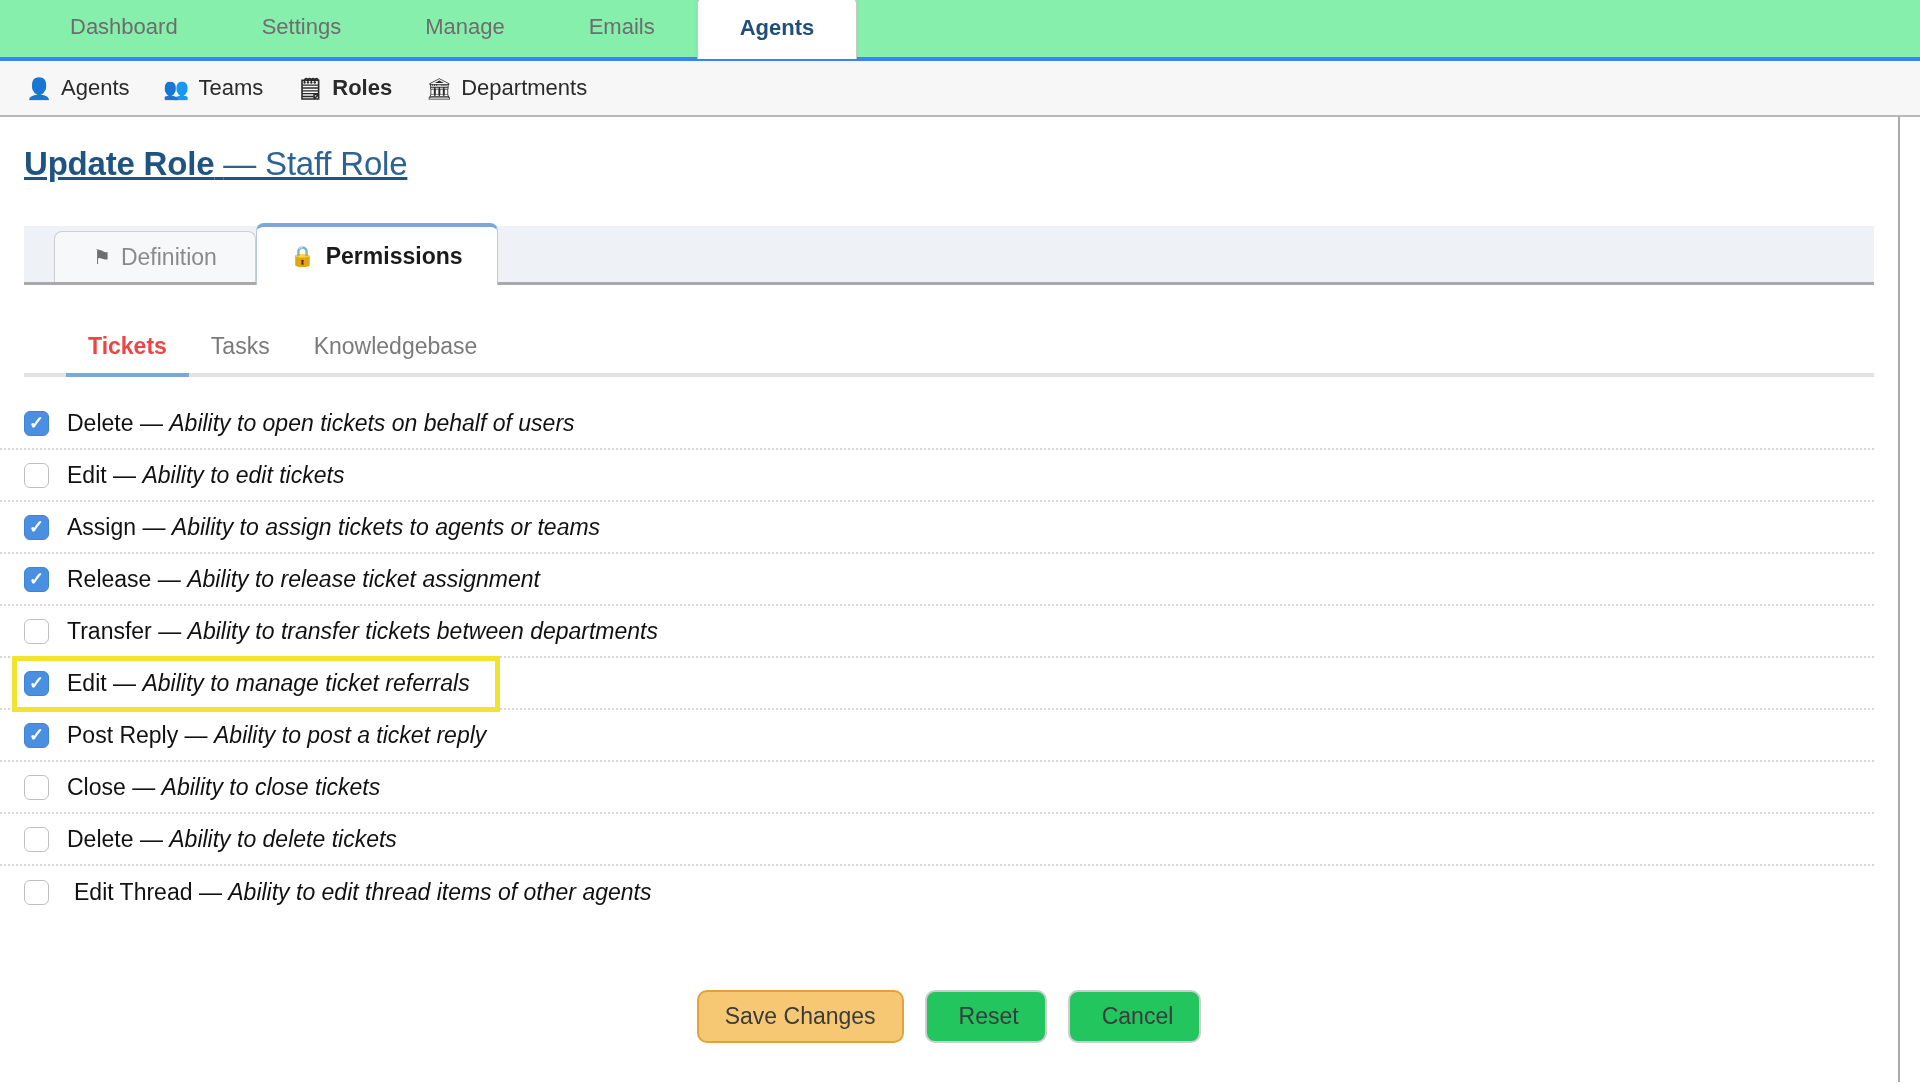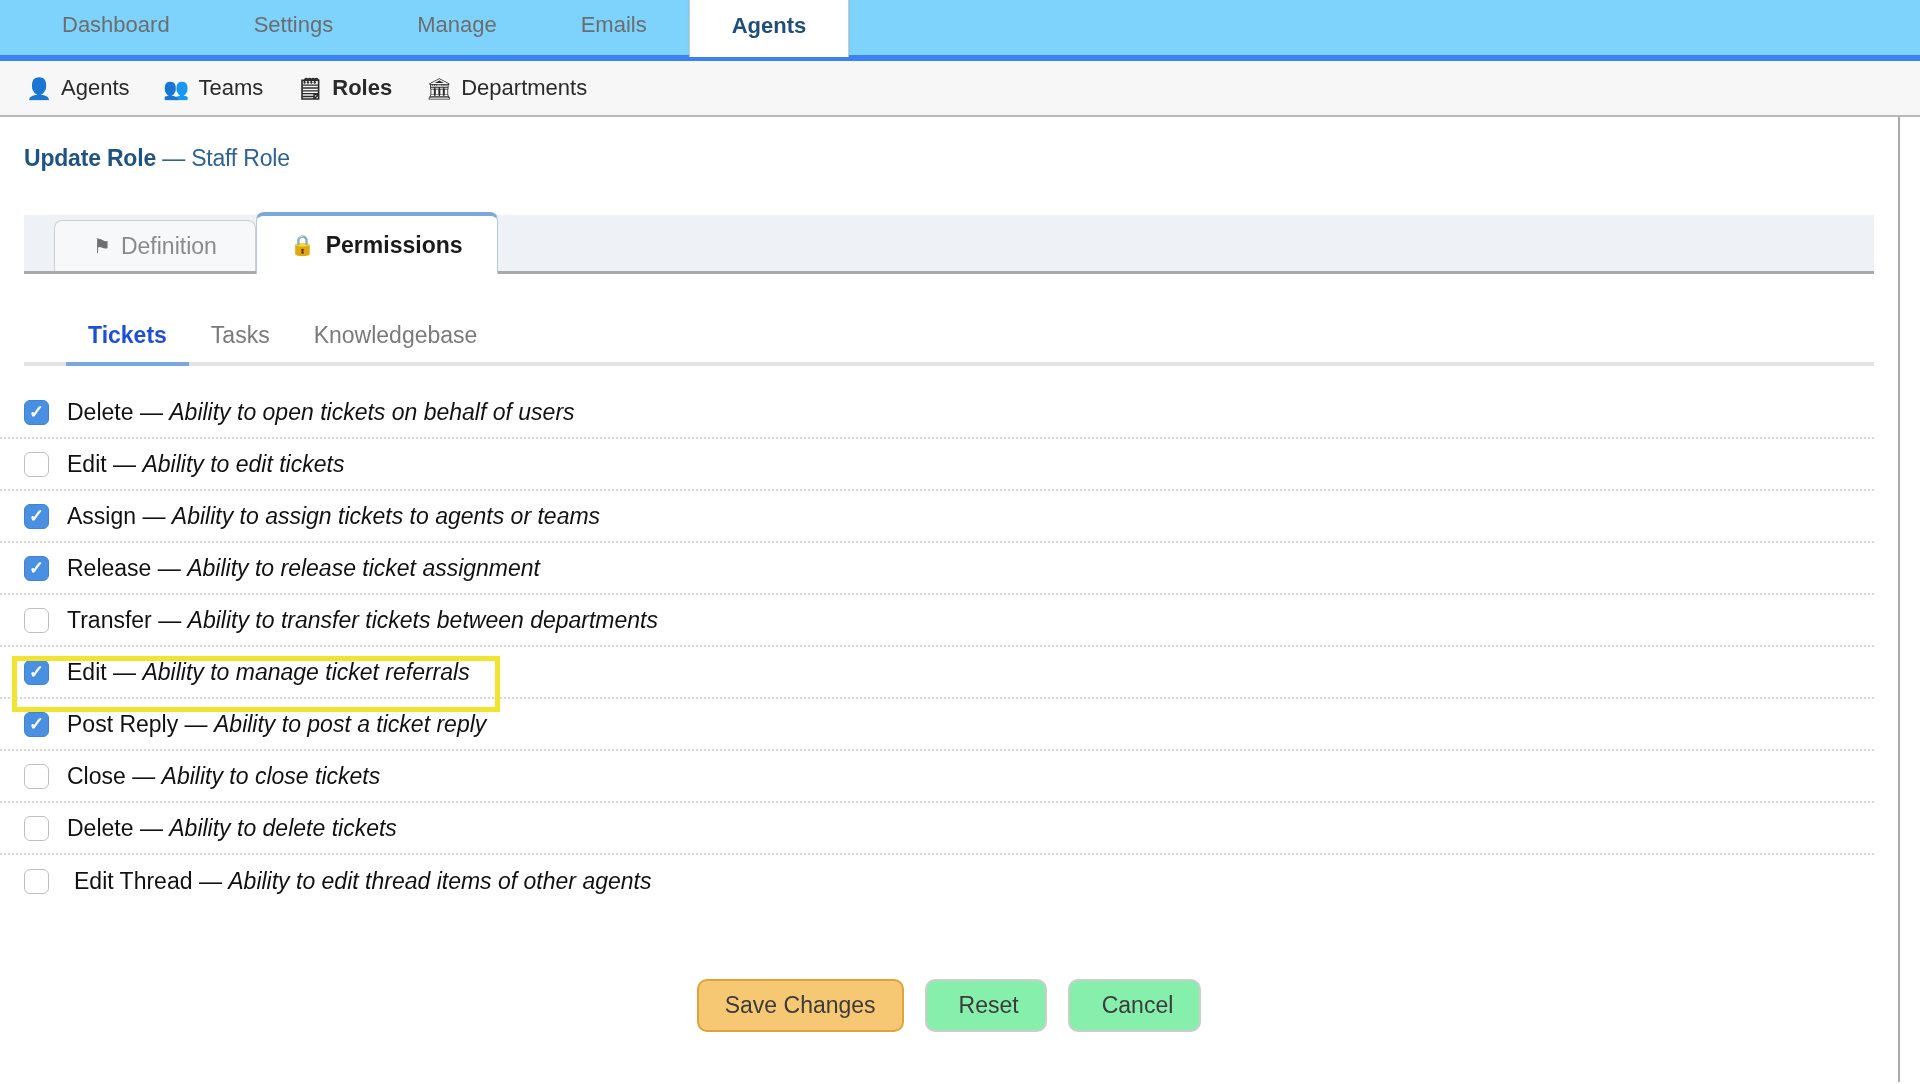--- a/index.html
+++ b/index.html
@@ -17,23 +17,23 @@
     width: 1920px;
     height: 1084px;
     overflow: hidden;
     background: #ffffff;
   }
 
   
   .topbar {
     position: relative;
     height: 61px;
-    background: #7dd3fc;
-    border-bottom: 6px solid #3b82f6;
-    padding-left: 20px;
+    background: #86efac;
+    border-bottom: 4px solid #3b82f6;
+    padding-left: 28px;
     display: flex;
     align-items: flex-end;
   }
   .topbar-tab {
     font-size: 22px;
     color: #6d6d6d;
     padding: 0 42px;
     height: 61px;
     line-height: 61px;
     position: relative;
@@ -87,23 +87,24 @@
   .content {
     position: relative;
     background: #ffffff;
     border-right: 2px solid #aaaaaa;
     width: 1900px;
     min-height: 965px;
   }
 
   .page-title {
     padding: 28px 0 0 24px;
-    font-size: 23px;
+    font-size: 33px;
     color: #1f5382;
     letter-spacing: -0.2px;
+    text-decoration: underline;
   }
   .page-title .pt-main { font-weight: bold; }
   .page-title .pt-sub  { font-weight: normal; color: #2d6293; }
 
   
   .tabstrip {
     margin: 43px 24px 0 24px;
     height: 59px;
     background: #eef1f6;
     border-bottom: 3px solid #a9a9a9;
@@ -160,21 +161,21 @@
   .subtab {
     font-size: 23px;
     color: #7a7a7a;
     padding: 6px 22px 13px 22px;
     cursor: pointer;
     margin-bottom: -4px;
     border-bottom: 4px solid transparent;
     white-space: nowrap;
   }
   .subtab.active {
-    color: #1d4ed8;
+    color: #ef4444;
     font-weight: bold;
     border-bottom: 4px solid #7ba7dd;
   }
 
   
   .perm-list {
     margin: 21px 24px 0 0;
     padding-left: 0;
   }
   .perm-row {
@@ -246,21 +247,21 @@
     cursor: pointer;
     font-family: "Liberation Sans", sans-serif;
     white-space: nowrap;
   }
   .btn-primary {
     background: #f7c873;
     border: 2px solid #e0a33c;
     color: #3b3b3b;
   }
   .btn-default {
-    background: #86efac;
+    background: #22c55e;
     border: 2px solid #cdcdcd;
     color: #3b3b3b;
     padding-left: 32px;
   }
 </style>
 </head>
 <body>
 
 <div id="app">
 

